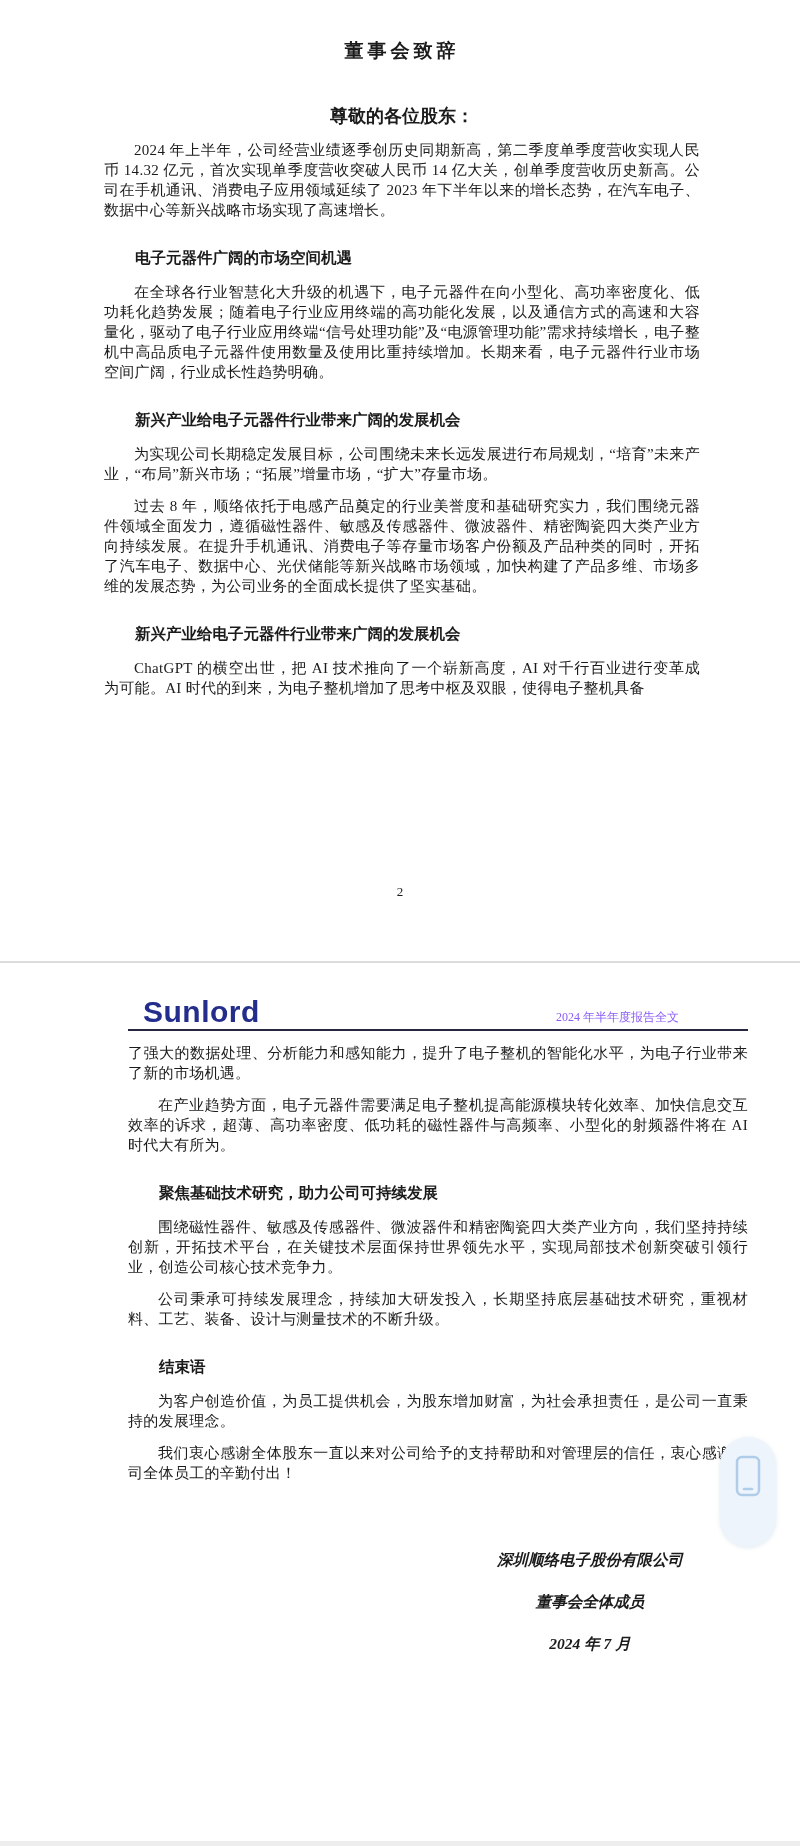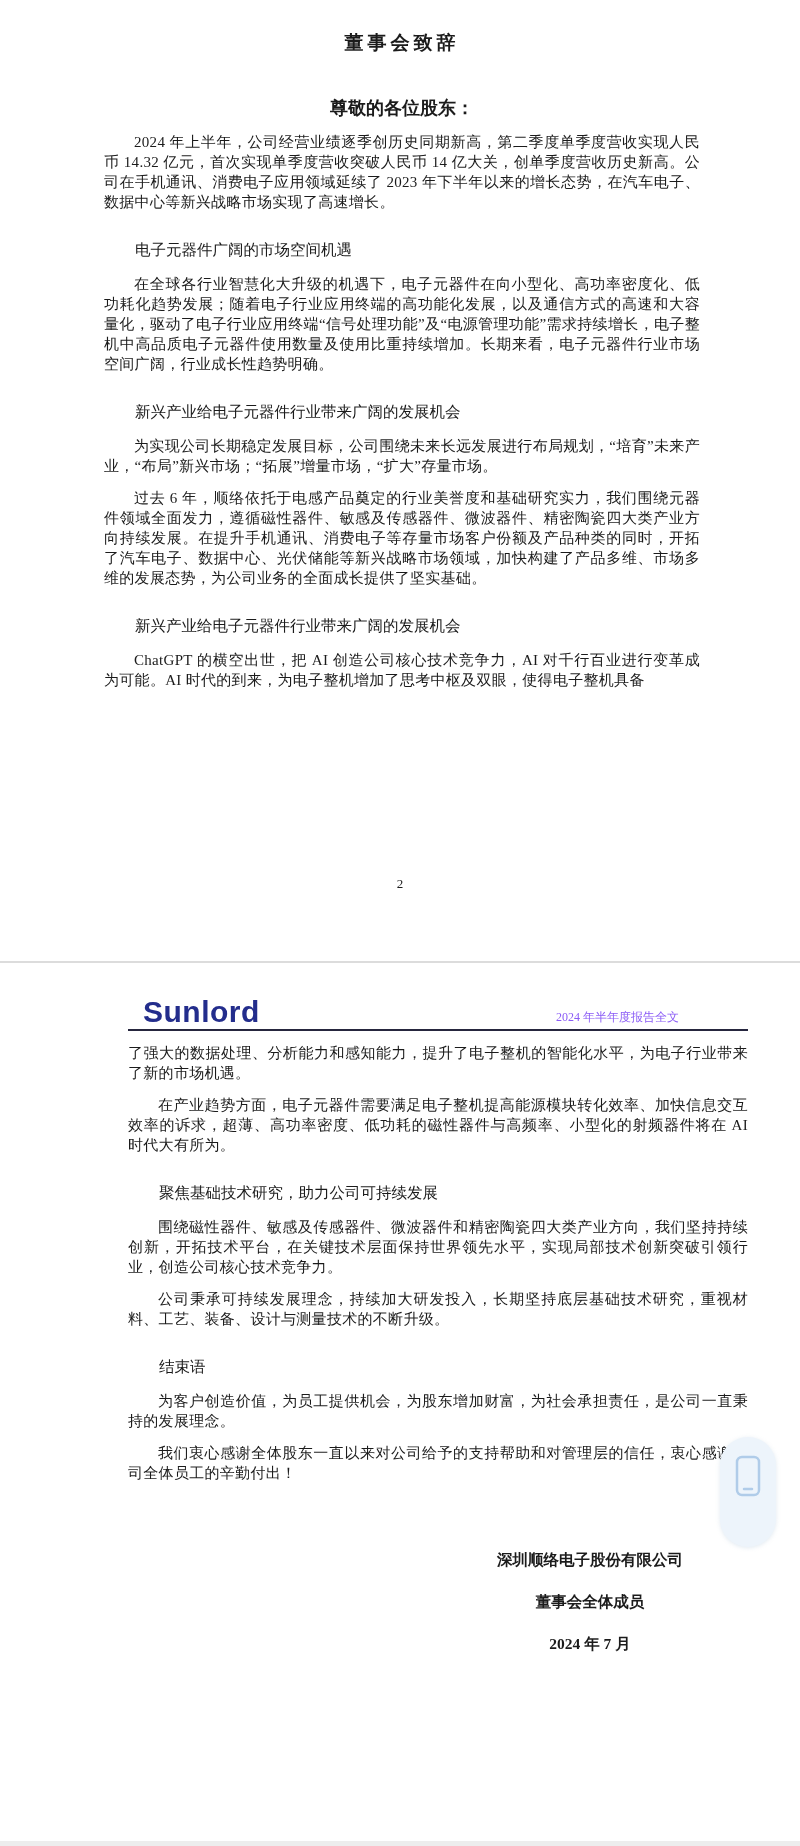--- a/index.html
+++ b/index.html
@@ -16,21 +16,21 @@
     color: var(--text, #1b1b1b);
   }
 
   .page {
     position: absolute;
     left: 0;
     width: 800px;
     box-sizing: border-box;
   }
   .page1 {
-    top: 0;
+    top: 8px;
     height: 960px;
     padding: 0 100px 0 104px;
   }
   .page2 {
     top: 984px;
     padding: 0 52px 0 128px;
   }
 
   .doc-title {
     font-size: 19px;
@@ -51,21 +51,21 @@
     font-size: 15px;
     line-height: 20px;
     text-align: justify;
     text-indent: 2em;
     letter-spacing: 0.3px;
     margin: 12px 0 0 0;
   }
   .para.no-indent { text-indent: 0; }
   .subhead {
     font-size: 15.5px;
-    font-weight: normal;
+    font-weight: bold;
     text-indent: 2em;
     line-height: 24px;
     margin: 26px 0 12px 0;
   }
   .page-num {
     position: absolute;
     top: 876px;
     left: 0;
     width: 800px;
     text-align: center;
@@ -109,20 +109,21 @@
     width: 280px;
     margin: 66px 18px 0 auto;
     text-align: center;
   }
   .sig-line {
     font-size: 15.5px;
     font-weight: bold;
     line-height: 22px;
     margin: 0 0 20px 0;
     white-space: nowrap;
+    font-style: italic;
   }
 
   .float-widget {
     position: absolute;
     top: 1437px;
     right: 24px;
     width: 56px;
     height: 110px;
     border-radius: 28px;
     background: var(--widget_bg, #edf4fb);
@@ -149,23 +150,23 @@
 
 <section class="page page1">
   <h1 class="doc-title">董事会致辞</h1>
   <p class="salutation">尊敬的各位股东：</p>
   <div id="blocks-1">
       <p class="para">2024 年上半年，公司经营业绩逐季创历史同期新高，第二季度单季度营收实现人民币 14.32 亿元，首次实现单季度营收突破人民币 14 亿大关，创单季度营收历史新高。公司在手机通讯、消费电子应用领域延续了 2023 年下半年以来的增长态势，在汽车电子、数据中心等新兴战略市场实现了高速增长。</p>
       <h3 class="subhead">电子元器件广阔的市场空间机遇</h3>
       <p class="para">在全球各行业智慧化大升级的机遇下，电子元器件在向小型化、高功率密度化、低功耗化趋势发展；随着电子行业应用终端的高功能化发展，以及通信方式的高速和大容量化，驱动了电子行业应用终端“信号处理功能”及“电源管理功能”需求持续增长，电子整机中高品质电子元器件使用数量及使用比重持续增加。长期来看，电子元器件行业市场空间广阔，行业成长性趋势明确。</p>
       <h3 class="subhead">新兴产业给电子元器件行业带来广阔的发展机会</h3>
       <p class="para">为实现公司长期稳定发展目标，公司围绕未来长远发展进行布局规划，“培育”未来产业，“布局”新兴市场；“拓展”增量市场，“扩大”存量市场。</p>
-      <p class="para">过去 6 年，顺络依托于电感产品奠定的行业美誉度和基础研究实力，我们围绕元器件领域全面发力，遵循磁性器件、敏感及传感器件、微波器件、精密陶瓷四大类产业方向持续发展。在提升手机通讯、消费电子等存量市场客户份额及产品种类的同时，开拓了汽车电子、数据中心、光伏储能等新兴战略市场领域，加快构建了产品多维、市场多维的发展态势，为公司业务的全面成长提供了坚实基础。</p>
+      <p class="para">过去 8 年，顺络依托于电感产品奠定的行业美誉度和基础研究实力，我们围绕元器件领域全面发力，遵循磁性器件、敏感及传感器件、微波器件、精密陶瓷四大类产业方向持续发展。在提升手机通讯、消费电子等存量市场客户份额及产品种类的同时，开拓了汽车电子、数据中心、光伏储能等新兴战略市场领域，加快构建了产品多维、市场多维的发展态势，为公司业务的全面成长提供了坚实基础。</p>
       <h3 class="subhead">新兴产业给电子元器件行业带来广阔的发展机会</h3>
-      <p class="para">ChatGPT 的横空出世，把 AI 创造公司核心技术竞争力，AI 对千行百业进行变革成为可能。AI 时代的到来，为电子整机增加了思考中枢及双眼，使得电子整机具备</p>
+      <p class="para">ChatGPT 的横空出世，把 AI 技术推向了一个崭新高度，AI 对千行百业进行变革成为可能。AI 时代的到来，为电子整机增加了思考中枢及双眼，使得电子整机具备</p>
     </div>
   <div class="page-num">2</div>
 </section>
 
 <div class="page-divider"></div>
 
 <section class="page page2">
   <header class="p2-header">
     <span class="logo">Sunlord</span>
     <span class="hdr-right">2024 年半年度报告全文</span>

